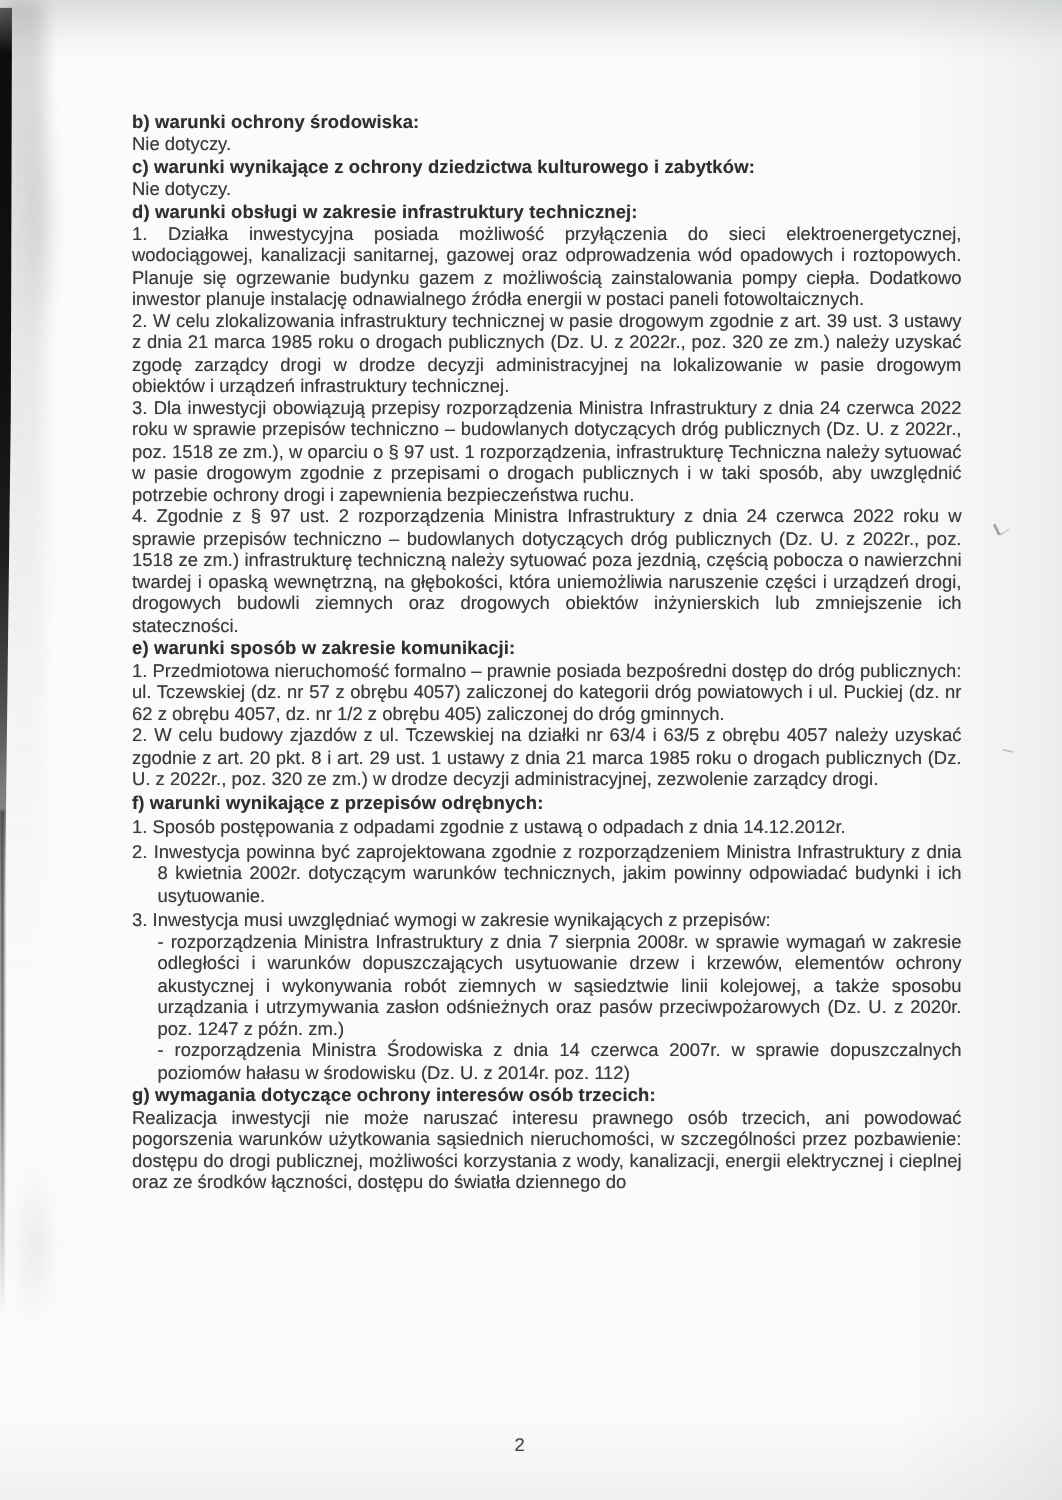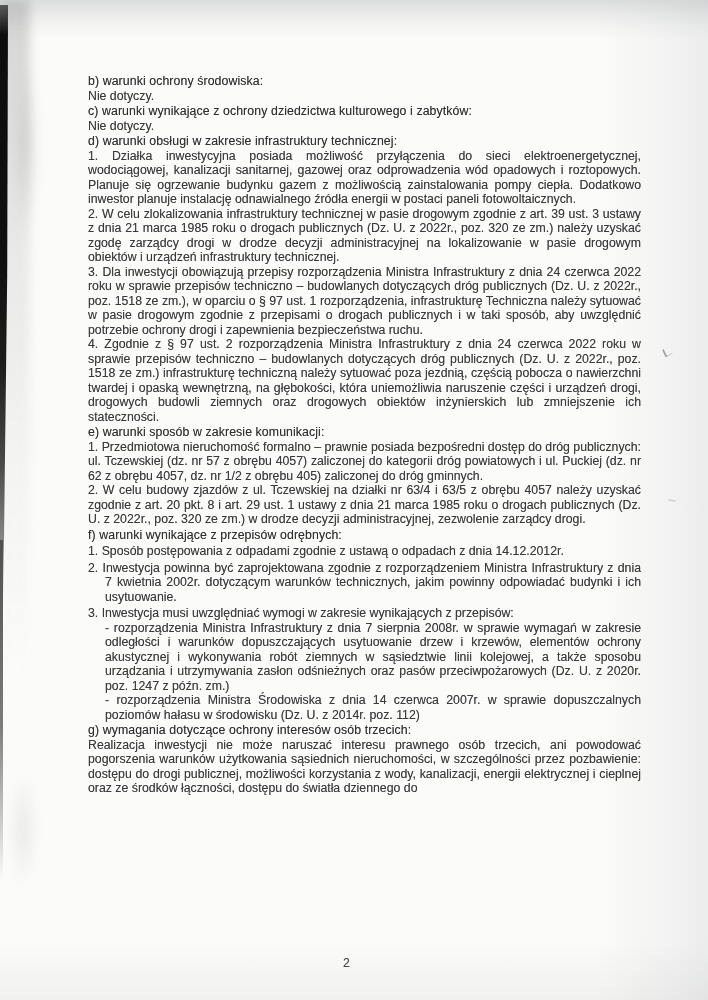--- a/index.html
+++ b/index.html
@@ -71,21 +71,21 @@
     left: 88px;
     top: 74px;
     width: 553px;
     color: #3a3a3c;
     font-size: 12.3px;
     line-height: 14.5px;
     text-shadow: 0 0 0.5px rgba(70,70,72,0.55);
   }
   .doc-section + .doc-section { margin-top: 1px; }
   .sec-heading {
-    font-weight: normal;
+    font-weight: bold;
     color: #2f2f31;
     letter-spacing: 0.1px;
   }
   .para { text-align: justify; }
   .para.num {
     padding-left: 17px;
     text-indent: -17px;
     margin-top: 2px;
   }
   .para.dash {
@@ -131,21 +131,21 @@
         <div class="para body">4. Zgodnie z § 97 ust. 2 rozporządzenia Ministra Infrastruktury z dnia 24 czerwca 2022 roku w sprawie przepisów techniczno – budowlanych dotyczących dróg publicznych (Dz. U. z 2022r., poz. 1518 ze zm.) infrastrukturę techniczną należy sytuować poza jezdnią, częścią pobocza o nawierzchni twardej i opaską wewnętrzną, na głębokości, która uniemożliwia naruszenie części i urządzeń drogi, drogowych budowli ziemnych oraz drogowych obiektów inżynierskich lub zmniejszenie ich stateczności.</div>
       </section>
       <section class="doc-section">
         <div class="sec-heading">e) warunki sposób w zakresie komunikacji:</div>
         <div class="para body">1. Przedmiotowa nieruchomość formalno – prawnie posiada bezpośredni dostęp do dróg publicznych: ul. Tczewskiej (dz. nr 57 z obrębu 4057) zaliczonej do kategorii dróg powiatowych i ul. Puckiej (dz. nr 62 z obrębu 4057, dz. nr 1/2 z obrębu 405) zaliczonej do dróg gminnych.</div>
         <div class="para body">2. W celu budowy zjazdów z ul. Tczewskiej na działki nr 63/4 i 63/5 z obrębu 4057 należy uzyskać zgodnie z art. 20 pkt. 8 i art. 29 ust. 1 ustawy z dnia 21 marca 1985 roku o drogach publicznych  (Dz. U. z 2022r., poz. 320 ze zm.) w drodze decyzji administracyjnej, zezwolenie zarządcy drogi.</div>
       </section>
       <section class="doc-section">
         <div class="sec-heading">f)  warunki wynikające z przepisów odrębnych:</div>
         <div class="para num">1. Sposób postępowania z odpadami zgodnie z ustawą o odpadach z dnia 14.12.2012r.</div>
-        <div class="para num">2. Inwestycja powinna być zaprojektowana zgodnie z rozporządzeniem Ministra Infrastruktury z dnia 7 kwietnia 2002r. dotyczącym warunków technicznych, jakim powinny odpowiadać budynki i ich usytuowanie.</div>
+        <div class="para num">2. Inwestycja powinna być zaprojektowana zgodnie z rozporządzeniem Ministra Infrastruktury z dnia 8 kwietnia 2002r. dotyczącym warunków technicznych, jakim powinny odpowiadać budynki i ich usytuowanie.</div>
         <div class="para num">3. Inwestycja musi uwzględniać wymogi w zakresie wynikających z przepisów:</div>
         <div class="para dash">- rozporządzenia Ministra Infrastruktury z dnia 7 sierpnia 2008r. w sprawie wymagań w zakresie odległości i warunków dopuszczających usytuowanie drzew i krzewów, elementów ochrony akustycznej i wykonywania robót ziemnych w sąsiedztwie linii kolejowej, a także sposobu urządzania i utrzymywania zasłon odśnieżnych oraz pasów przeciwpożarowych (Dz. U. z 2020r. poz. 1247 z późn. zm.)</div>
         <div class="para dash">- rozporządzenia Ministra Środowiska z dnia 14 czerwca 2007r. w sprawie dopuszczalnych poziomów hałasu w środowisku (Dz. U. z 2014r. poz. 112)</div>
       </section>
       <section class="doc-section">
         <div class="sec-heading">g) wymagania dotyczące ochrony interesów osób trzecich:</div>
         <div class="para body">Realizacja inwestycji nie może naruszać interesu prawnego osób trzecich, ani powodować pogorszenia warunków użytkowania sąsiednich nieruchomości, w szczególności przez pozbawienie: dostępu do drogi publicznej, możliwości korzystania z wody, kanalizacji, energii elektrycznej i cieplnej oraz ze środków łączności, dostępu do światła dziennego do</div>
       </section>
     </div>
 

